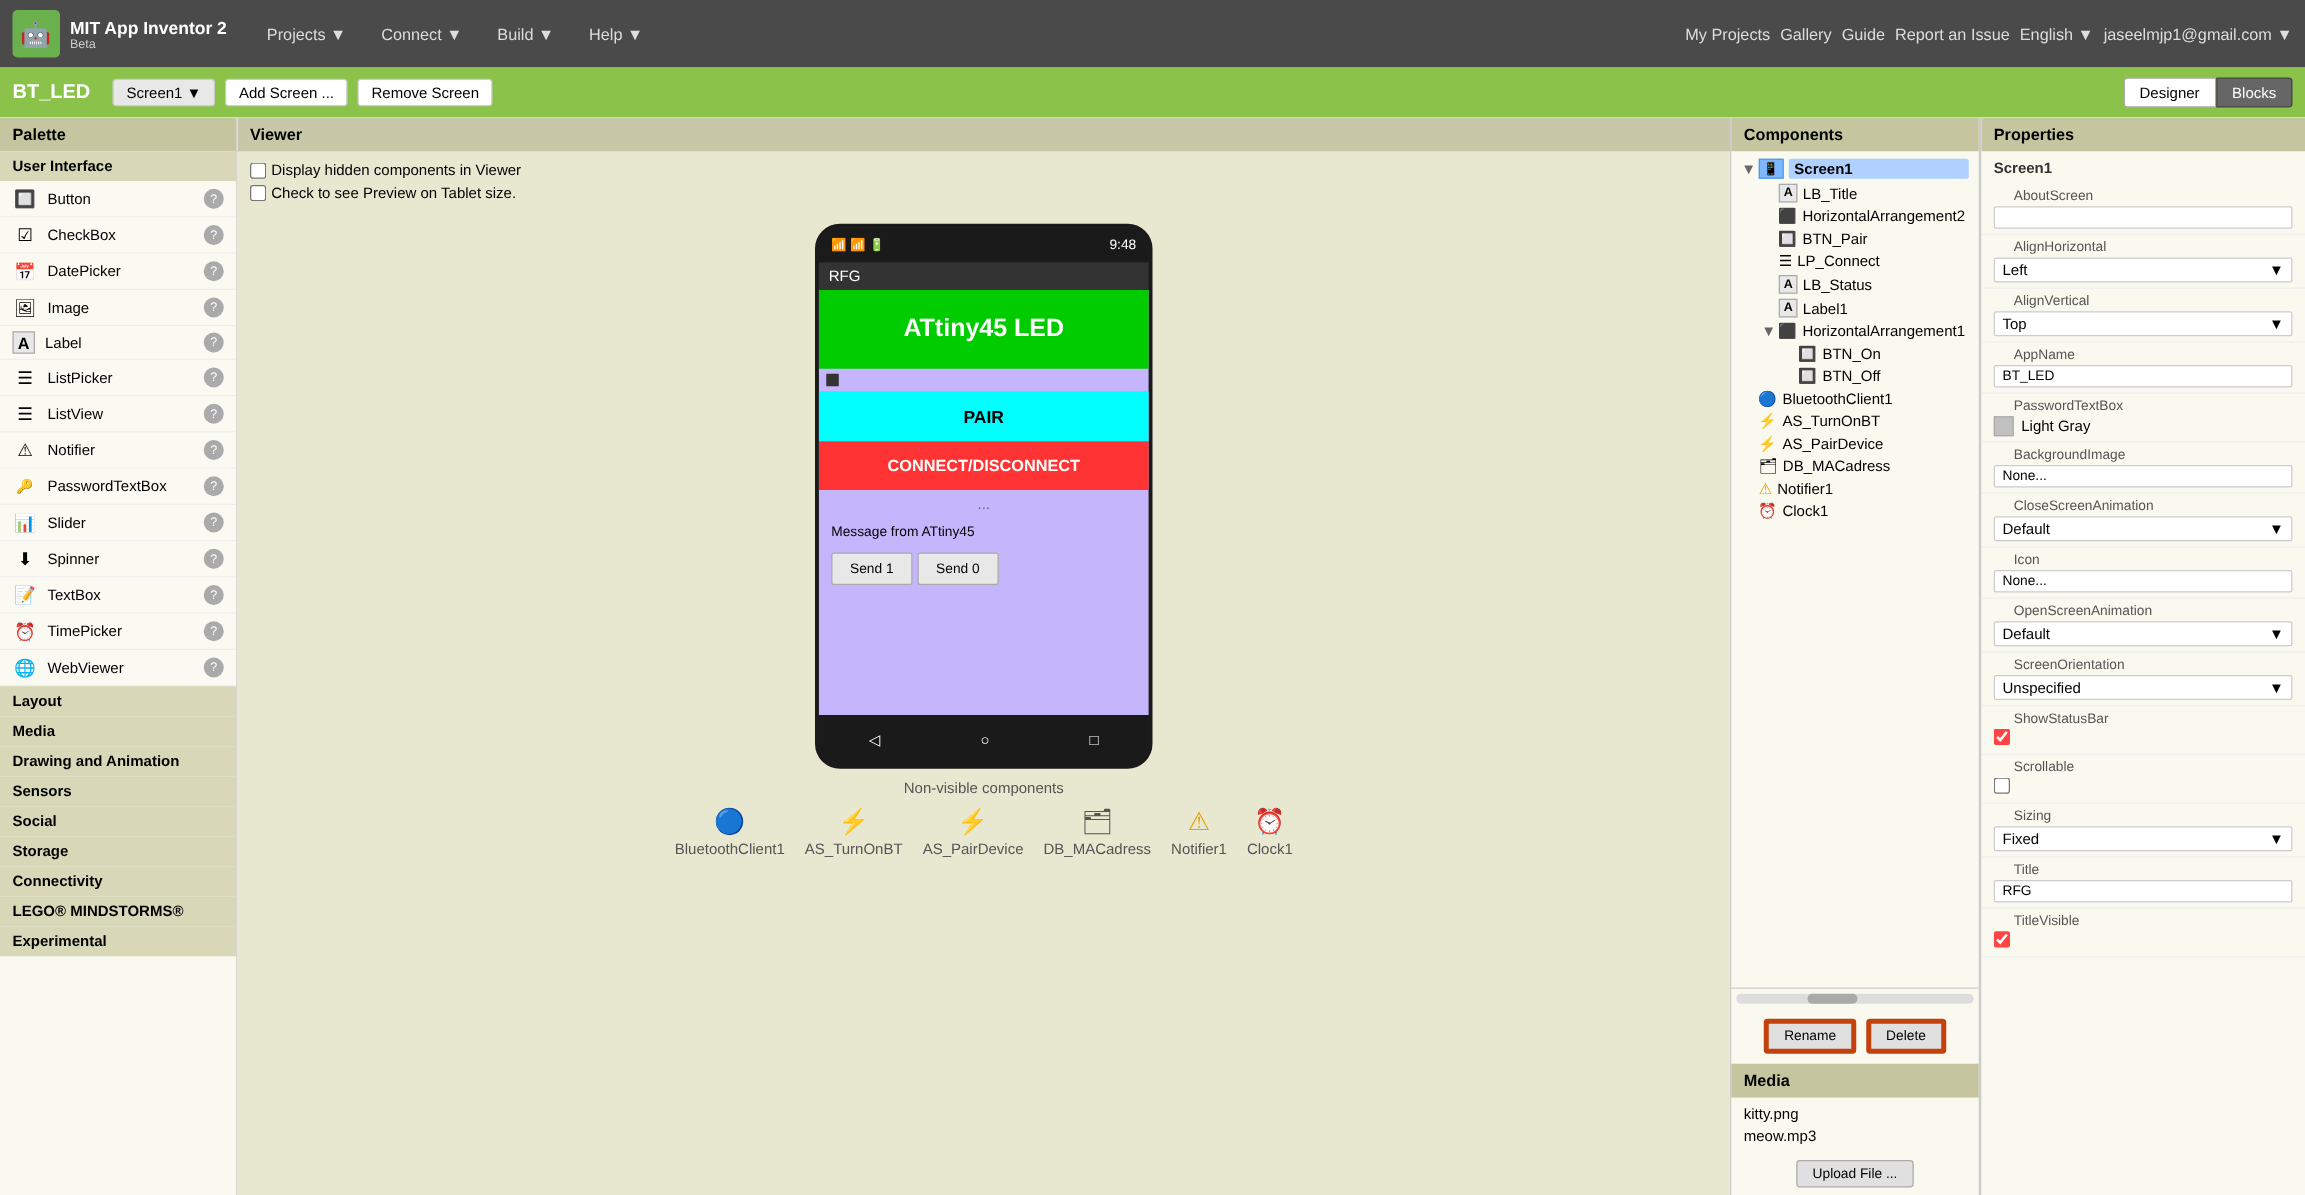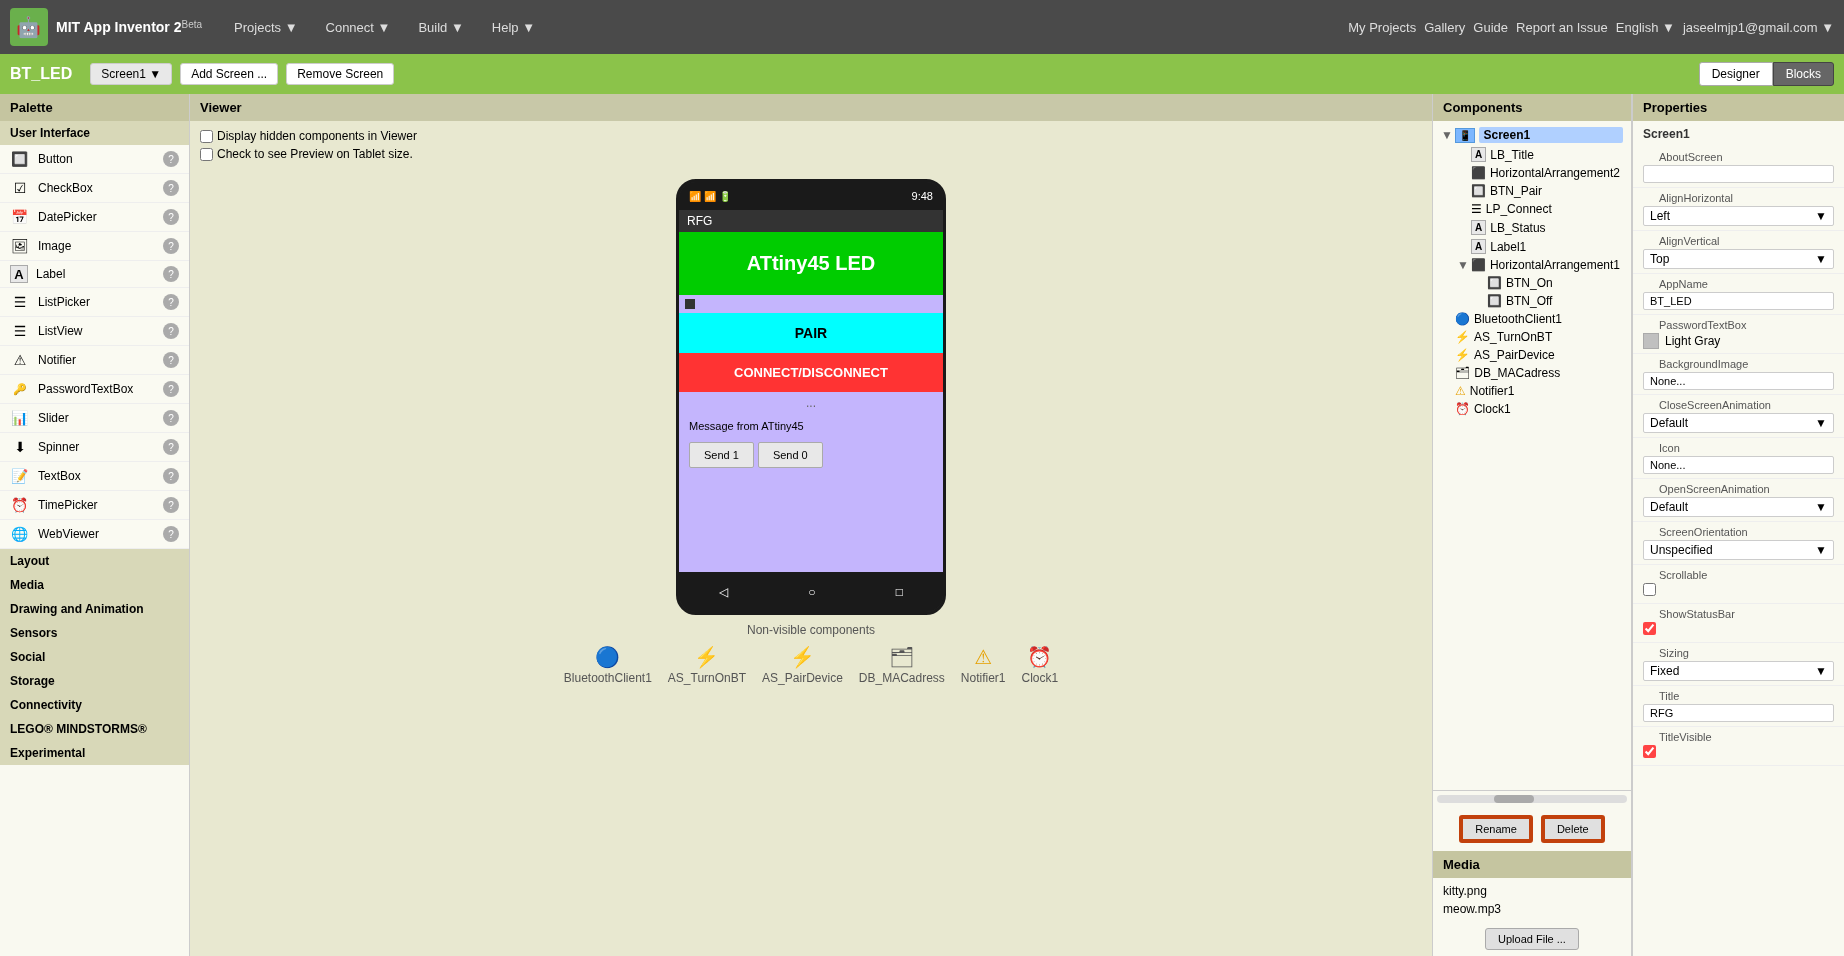--- a/index.html
+++ b/index.html
@@ -24,21 +24,21 @@
     .logo-icon {
       width: 38px;
       height: 38px;
       background: #6ab04c;
       border-radius: 4px;
       display: flex;
       align-items: center;
       justify-content: center;
       font-size: 20px;
     }
-    .logo-text { display: flex; }
+    .logo-text { display: flex; flex-direction: column; }
     .logo-main { font-size: 14px; font-weight: bold; color: white; }
     .logo-sub { font-size: 10px; color: #ccc; }
     .nav-item {
       color: #ddd;
       cursor: pointer;
       padding: 4px 6px;
       font-size: 13px;
     }
     .nav-spacer { flex: 1; }
     .nav-right { display: flex; gap: 8px; align-items: center; }
@@ -348,21 +348,21 @@
       background: #e0e0e0;
       border: 1px solid #aaa;
       padding: 4px 12px;
       border-radius: 3px;
       cursor: pointer;
       font-size: 11px;
     }
 
     
     .properties {
-      width: 212px;
+      width: 260px;
       background: #f9f9f0;
       flex-shrink: 0;
       overflow-y: auto;
       border-left: 1px solid #ccc;
     }
     .properties-header {
       background: #c5c5a0;
       padding: 6px 10px;
       font-weight: bold;
       font-size: 13px;
@@ -790,27 +790,27 @@
 
     <div class="prop-item">
       <div class="prop-label">ScreenOrientation</div>
       <div class="prop-dropdown">
         <span>Unspecified</span>
         <span class="prop-dropdown-arrow">▼</span>
       </div>
     </div>
 
     <div class="prop-item">
+      <div class="prop-label">ShowStatusBar</div>
+      <input type="checkbox" checked="" style="accent-color: rgb(255, 68, 68);">
+    </div>
+
+    <div class="prop-item">
       <div class="prop-label">Scrollable</div>
       <input type="checkbox" style="">
-    </div>
-
-    <div class="prop-item">
-      <div class="prop-label">ShowStatusBar</div>
-      <input type="checkbox" checked="" style="accent-color: rgb(255, 68, 68);">
     </div>
 
     <div class="prop-item">
       <div class="prop-label">Sizing</div>
       <div class="prop-dropdown">
         <span>Fixed</span>
         <span class="prop-dropdown-arrow">▼</span>
       </div>
     </div>
 

